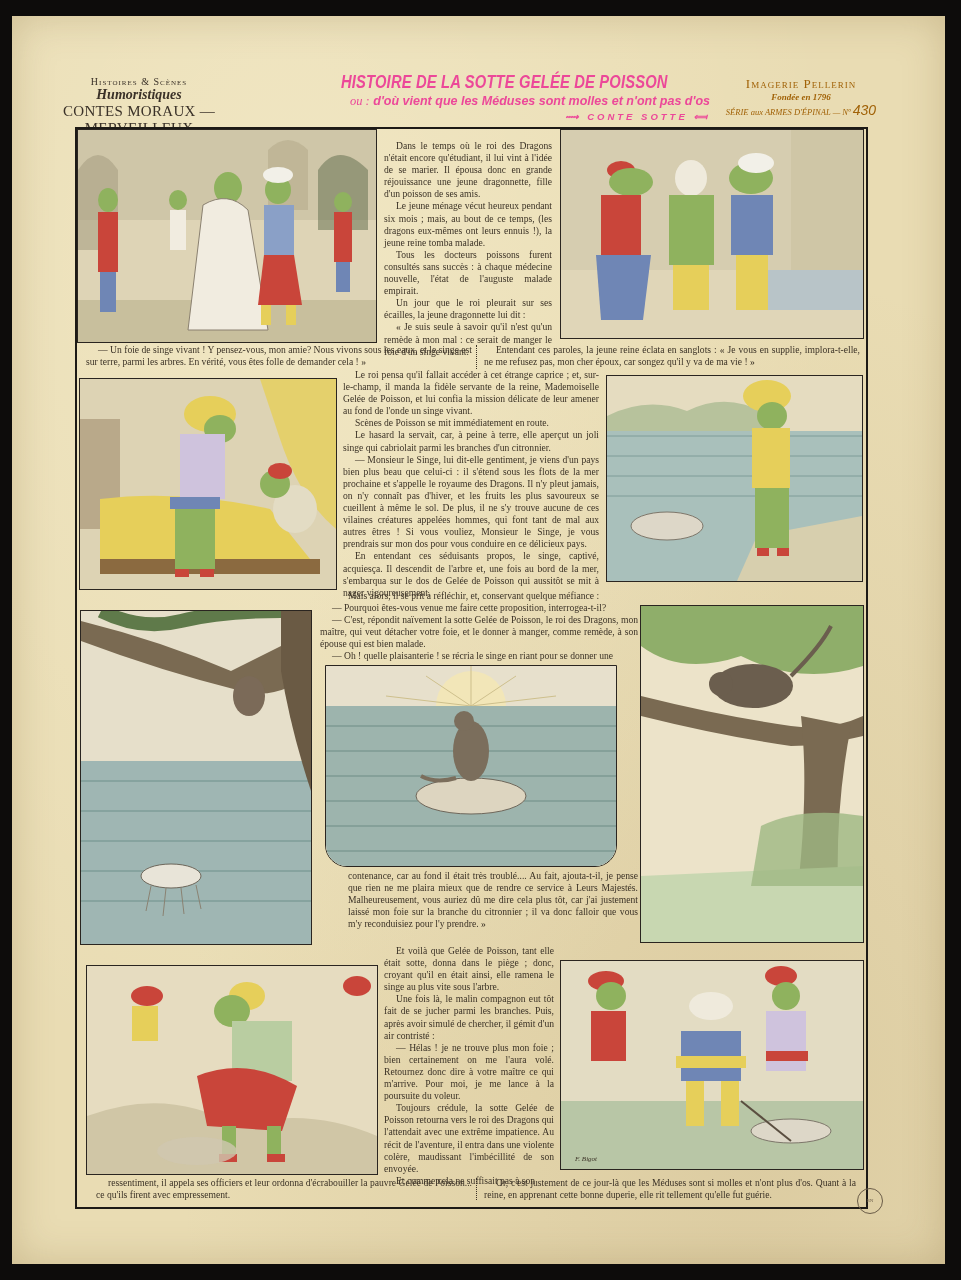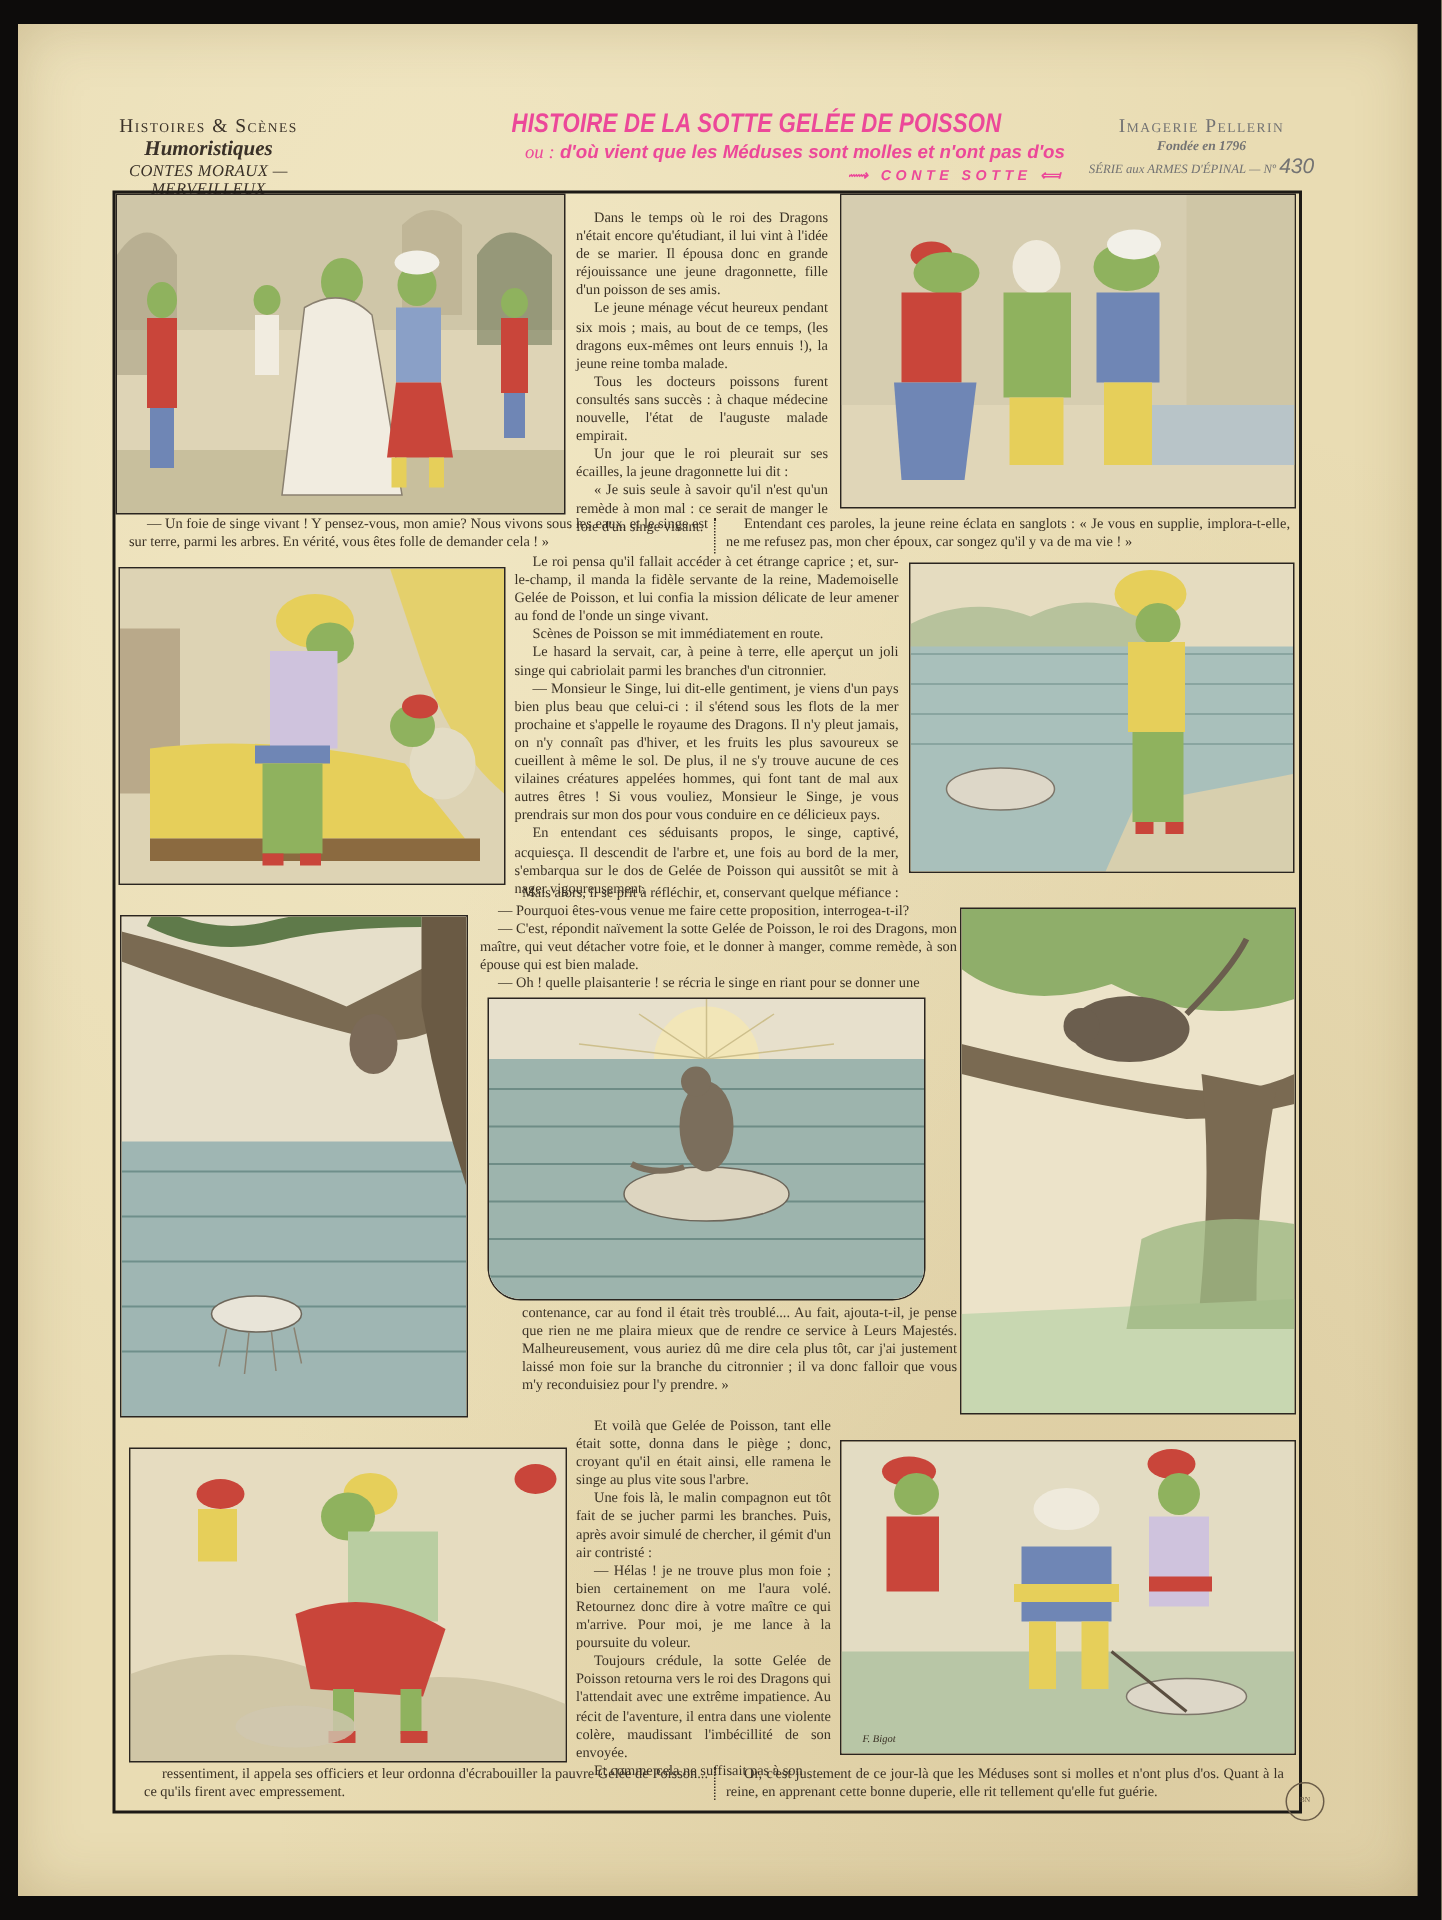--- a/index.html
+++ b/index.html
@@ -1,29 +1,29 @@
 <!DOCTYPE html>
 <html><head>
 <meta charset="utf-8">
 <style>
   html,body{margin:0;padding:0;}
   body{width:961px;height:1280px;background:#0d0c0b;position:relative;overflow:hidden;font-family:"Liberation Serif","DejaVu Serif",serif;}
   .sheet{position:absolute;left:12px;top:16px;width:933px;height:1248px;background:#e9dcb3;
     background-image:radial-gradient(ellipse at 30% 20%, rgba(255,250,225,.35), transparent 60%),radial-gradient(ellipse at 80% 90%, rgba(160,130,80,.18), transparent 55%);
     box-shadow:inset 0 0 40px rgba(120,90,40,.25);}
   .hdr-left{position:absolute;left:54px;top:76px;width:170px;text-align:center;color:#3a3128;}
-  .hdr-left .l1{font-size:13px;letter-spacing:1px;font-variant:small-caps;}
+  .hdr-left .l1{font-size:10px;letter-spacing:1px;font-variant:small-caps;}
   .hdr-left .l2{font-size:14px;font-style:italic;font-weight:bold;}
-  .hdr-left .l3{font-size:11px;font-style:italic;letter-spacing:.3px;}
+  .hdr-left .l3{font-size:15px;letter-spacing:.3px;}
   .hdr-center{position:absolute;left:240px;top:72px;width:470px;text-align:right;color:#ec4899;font-style:italic;}
   .hdr-center .title{font-family:"Liberation Sans",sans-serif;font-weight:bold;font-size:18px;letter-spacing:.2px;transform:scaleX(.82);display:block;}
   .hdr-center .sub{font-family:"Liberation Sans",sans-serif;font-weight:bold;font-size:12.5px;margin-top:1px;}
   .hdr-center .sub .ou{font-family:"Liberation Serif",serif;font-weight:normal;}
   .hdr-center .genre{font-family:"Liberation Sans",sans-serif;font-weight:bold;font-size:9.5px;letter-spacing:3px;margin-top:2px;}
-  .hdr-right{position:absolute;left:706px;top:76px;width:190px;text-align:center;color:#737373;}
+  .hdr-right{position:absolute;left:706px;top:76px;width:190px;text-align:center;color:#a16207;}
   .hdr-right .l1{font-size:13px;letter-spacing:1px;font-variant:small-caps;}
   .hdr-right .l2{font-size:9px;font-style:italic;font-weight:bold;}
   .hdr-right .l3{font-size:8.5px;font-style:italic;}
   .hdr-right .num{font-family:"Liberation Sans",sans-serif;font-size:14px;font-style:italic;}
   .frame{position:absolute;left:75px;top:127px;width:789px;height:1078px;border:2px solid #1d1a16;}
   .panel{position:absolute;border:1.5px solid #2a2520;overflow:hidden;}
   .panel svg{display:block;width:100%;height:100%;}
   .txt{position:absolute;color:#3b3226;font-size:9.6px;line-height:12.1px;text-align:justify;}
   .txt p{margin:0;text-indent:12px;}
   .txt p.noind{text-indent:0;margin-left:28px;}

